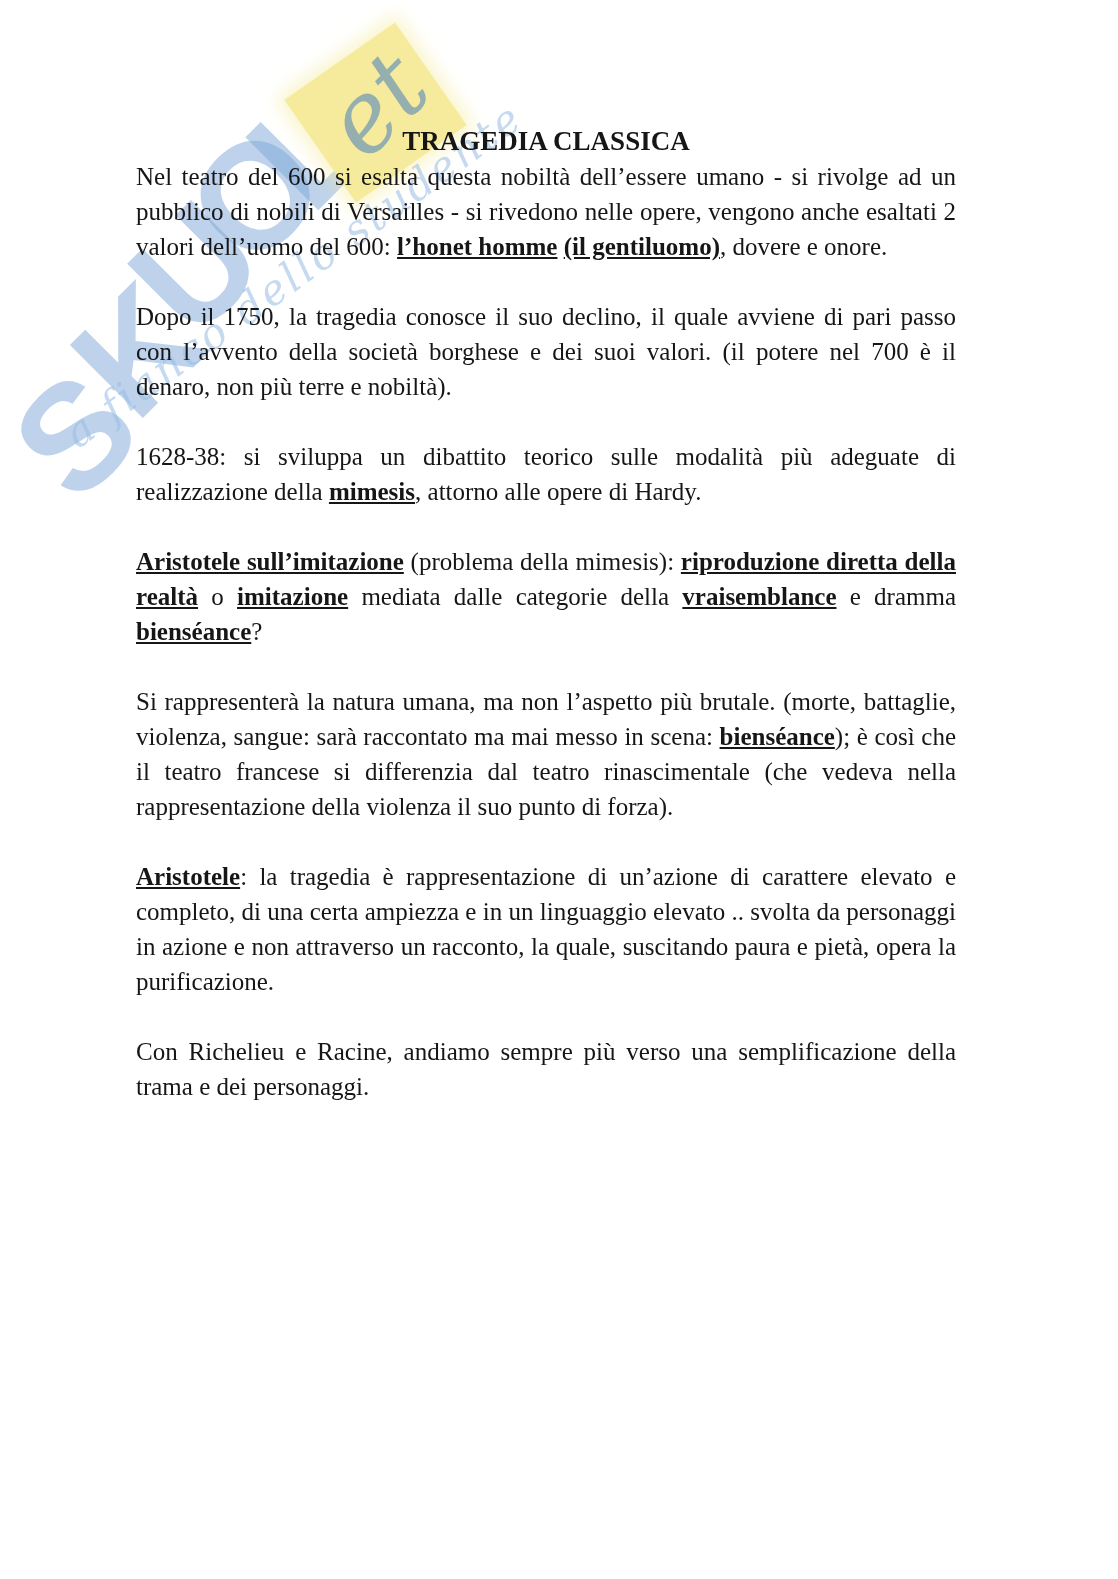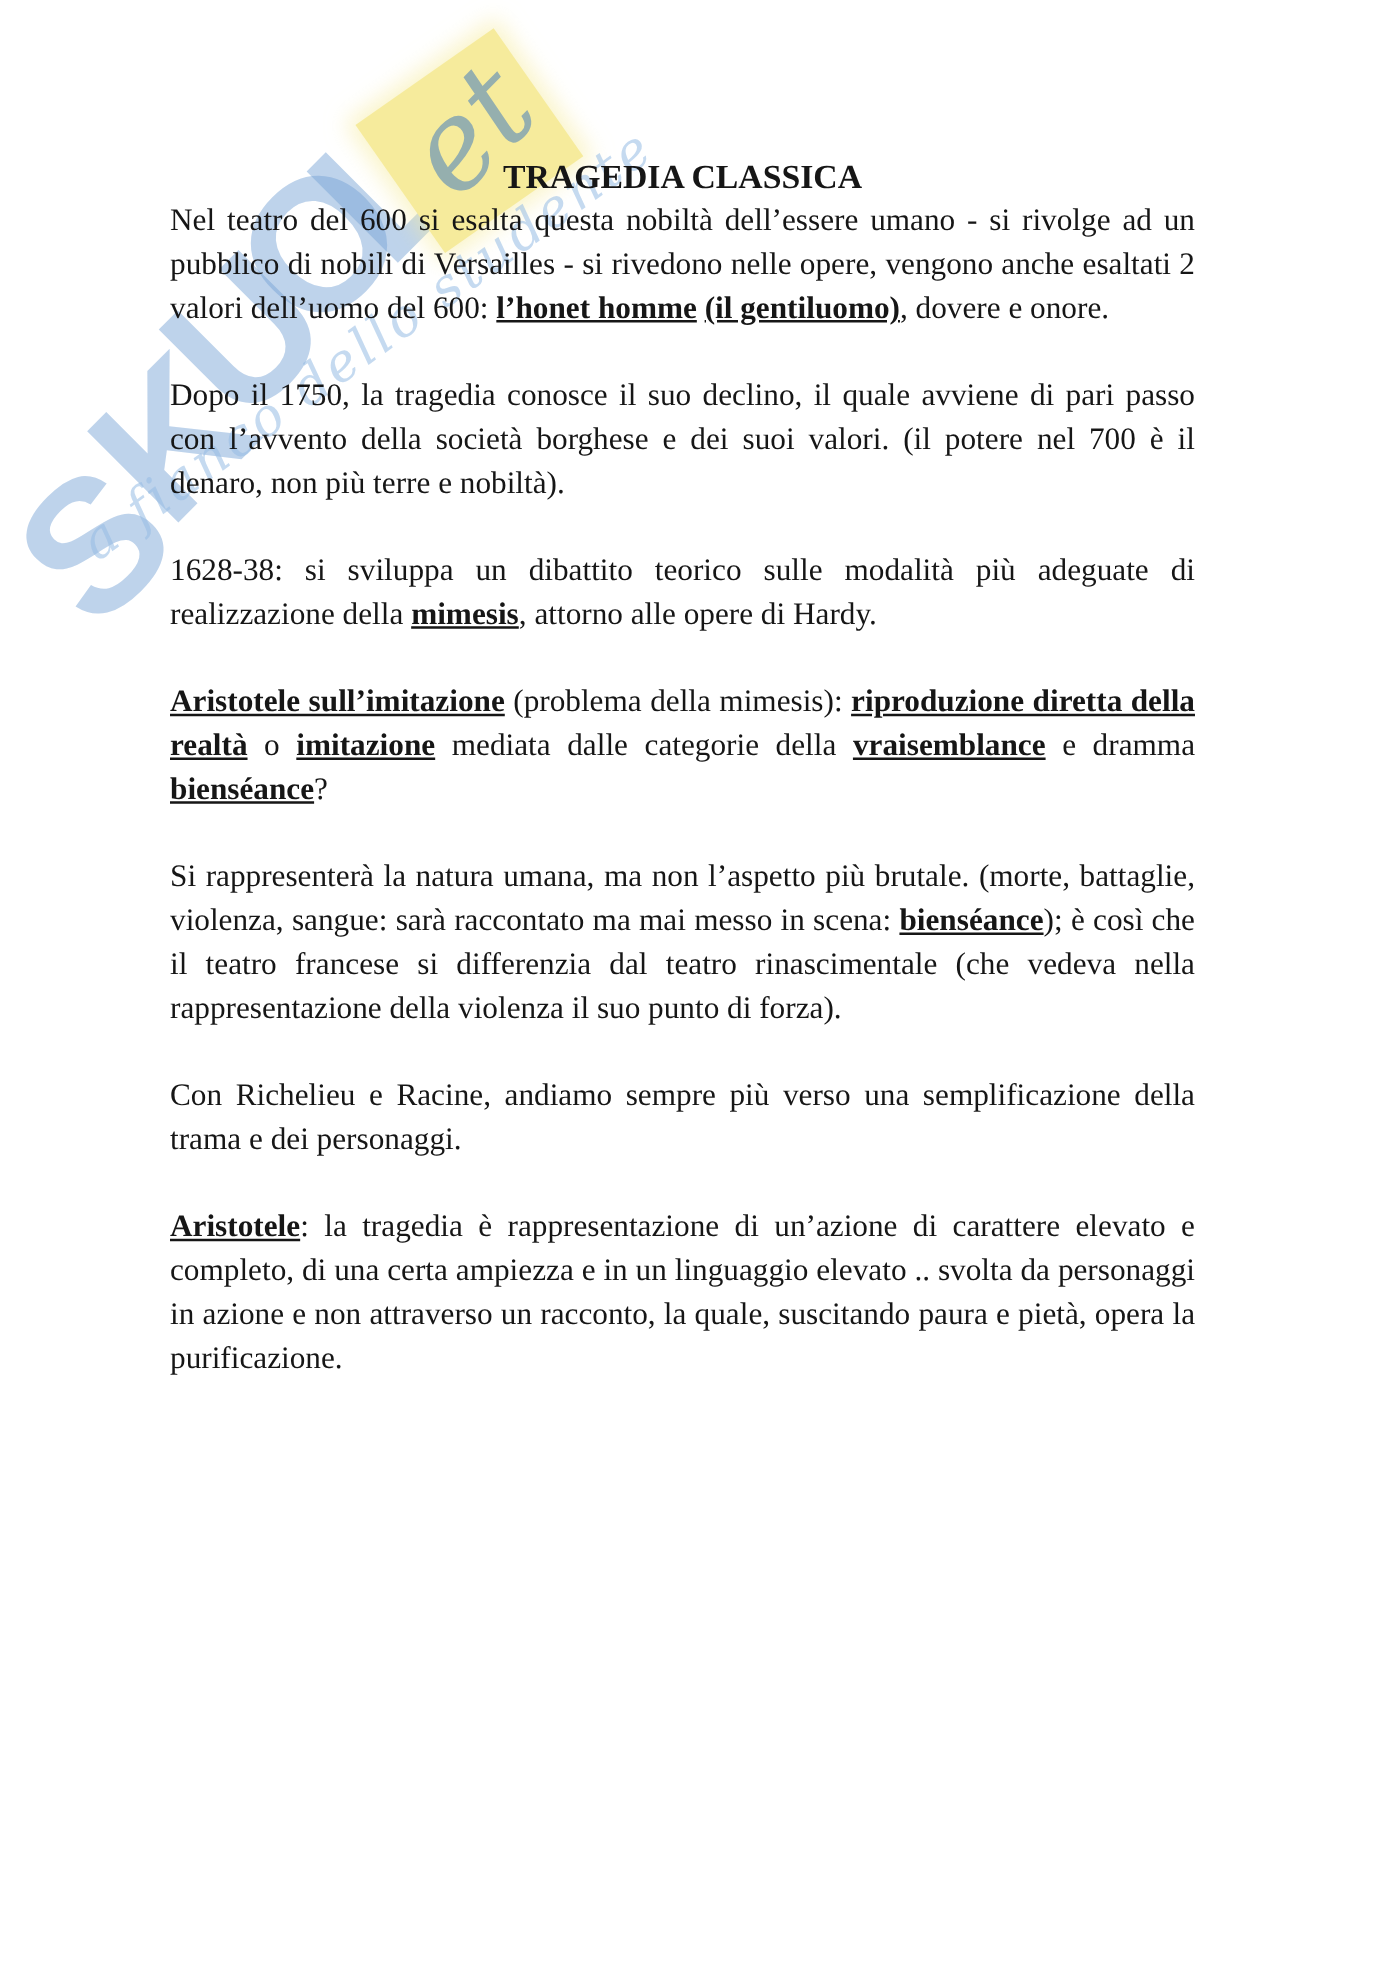--- a/index.html
+++ b/index.html
@@ -94,16 +94,16 @@
 </div>
 
 <div class="doc">
   <div class="doc-title">TRAGEDIA CLASSICA</div>
   <div>
       <p><span>Nel teatro del 600 si esalta questa nobiltà dell’essere umano - si rivolge ad un pubblico di nobili di Versailles - si rivedono nelle opere, vengono anche esaltati 2 valori dell’uomo del 600: </span><b>l’honet homme</b><span> </span><b>(il gentiluomo)</b><span>, dovere e onore.</span></p>
       <p><span>Dopo il 1750, la tragedia conosce il suo declino, il quale avviene di pari passo con l’avvento della società borghese e dei suoi valori. (il potere nel 700 è il denaro, non più terre e nobiltà).</span></p>
       <p><span>1628-38: si sviluppa un dibattito teorico sulle modalità più adeguate di realizzazione della </span><b>mimesis</b><span>, attorno alle opere di Hardy.</span></p>
       <p><b>Aristotele sull’imitazione</b><span> (problema della mimesis): </span><b>riproduzione diretta della realtà</b><span> o </span><b>imitazione</b><span> mediata dalle categorie della </span><b>vraisemblance</b><span> e dramma </span><b>bienséance</b><span>?</span></p>
       <p><span>Si rappresenterà la natura umana, ma non l’aspetto più brutale. (morte, battaglie, violenza, sangue: sarà raccontato ma mai messo in scena: </span><b>bienséance</b><span>); è così che il teatro francese si differenzia dal teatro rinascimentale (che vedeva nella rappresentazione della violenza il suo punto di forza).</span></p>
+      <p><b>Aristotele</b><span>: la tragedia è rappresentazione di un’azione di carattere elevato e completo, di una certa ampiezza e in un linguaggio elevato .. svolta da personaggi in azione e non attraverso un racconto, la quale, suscitando paura e pietà, opera la purificazione.</span></p>
       <p><span>Con Richelieu e Racine, andiamo sempre più verso una semplificazione della trama e dei personaggi.</span></p>
-      <p><b>Aristotele</b><span>: la tragedia è rappresentazione di un’azione di carattere elevato e completo, di una certa ampiezza e in un linguaggio elevato .. svolta da personaggi in azione e non attraverso un racconto, la quale, suscitando paura e pietà, opera la purificazione.</span></p>
     </div>
 </div>
 
 </body></html>

